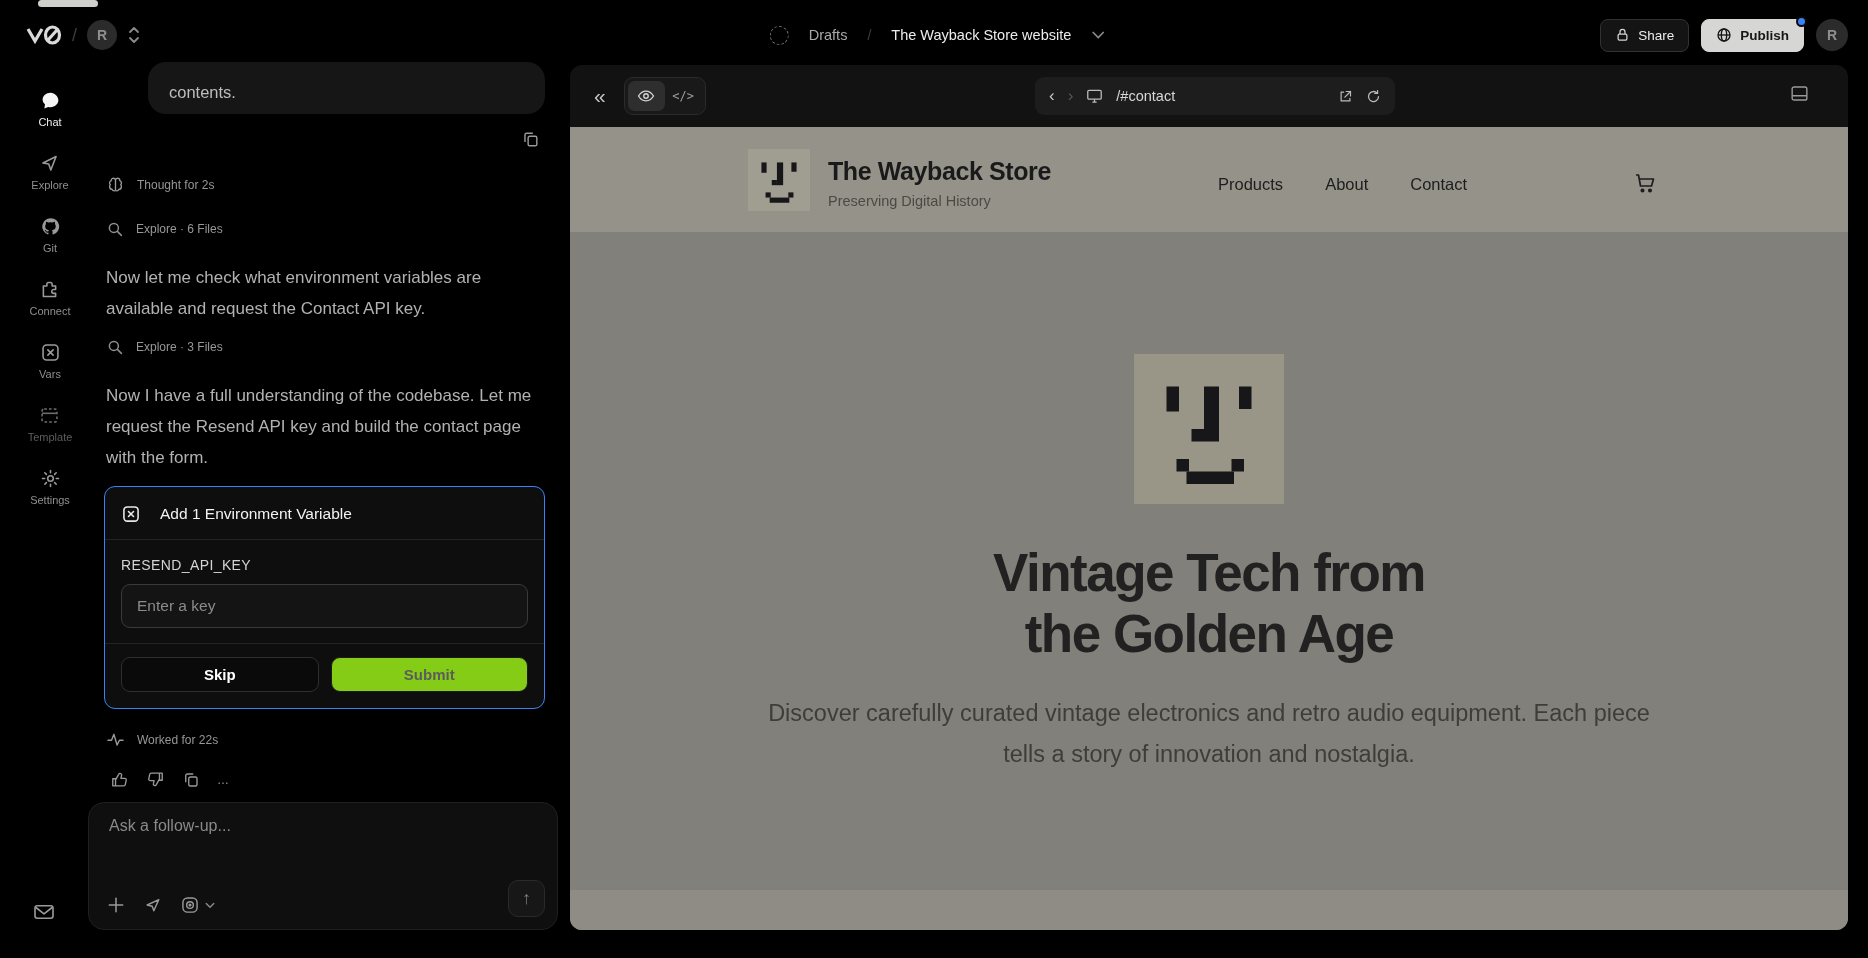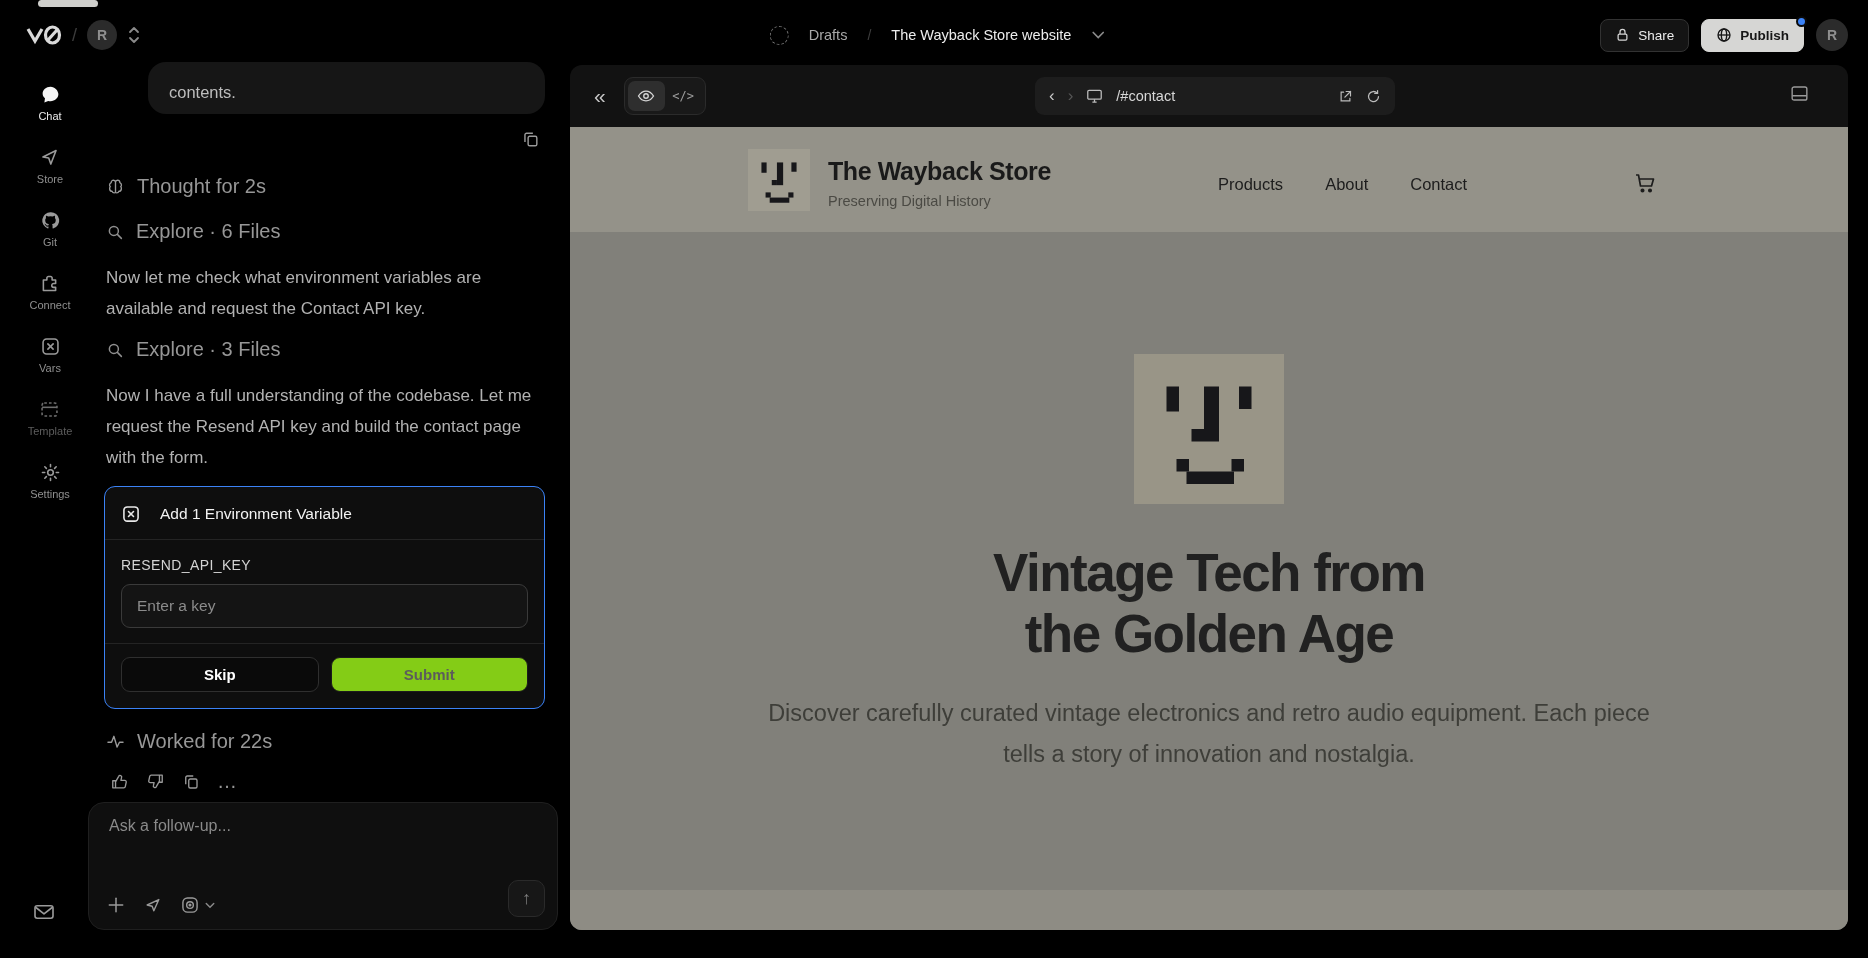--- a/index.html
+++ b/index.html
@@ -26,35 +26,35 @@
   .tb-right { margin-left:auto; display:flex; align-items:center; gap:12px; }
   .btn { display:flex; align-items:center; gap:8px; height:33px; padding:0 14px;
     border-radius:8px; font-size:13.5px; cursor:pointer; position:relative; }
   .btn-share { background:#141414; border:1px solid #323232; color:#ececec; }
   .btn-publish { background:#d6d6d4; color:#161616; font-weight:bold; border:1px solid #d6d6d4; }
   .publish-dot { position:absolute; right:-4px; top:-4px; width:11px; height:11px;
     border-radius:50%; background:#3b82f6; border:2px solid #0a0a0a; }
   .avatar-lg { width:32px; height:32px; }
 
   
-  .rail { left:24px; top:84px; width:52px; display:flex; flex-direction:column; gap:25px; align-items:center; }
+  .rail { left:24px; top:90px; width:52px; display:flex; flex-direction:column; gap:25px; align-items:center; }
   .rail-item { display:flex; flex-direction:column; align-items:center; gap:5px; cursor:pointer; }
   .rail-label { font-size:11px; color:#8f8f8f; }
   .rail-item.active .rail-label { color:#ececec; }
   .rail-item.dim .rail-label { color:#5d5d5d; }
   .rail-mail { left:33px; top:903px; }
 
   
   .chat { left:88px; top:58px; width:472px; bottom:0; }
   .bubble { position:absolute; left:60px; right:15px; top:4px; height:52px; background:#161616;
     border-radius:18px; color:#bdbdbd; font-size:16.5px; display:flex; align-items:flex-end;
     padding:0 0 12px 21px; }
   .copy-row { position:absolute; right:20px; top:72px; }
   .row { position:absolute; left:18px; display:flex; align-items:center; gap:12px; }
-  .row-text { font-size:20px; color:#979797; }
+  .row-text { font-size:12px; color:#979797; }
   .para { position:absolute; left:18px; width:432px; font-size:17px; line-height:31px; color:#b2b2b2; }
 
   
   .dialog { position:absolute; left:16px; right:15px; top:428px; height:223px;
     background:#0e0e0e; border:1.5px solid #3b82f6; border-radius:11px; }
   .dlg-head { display:flex; align-items:center; gap:19px; padding:17px 16px 15px 16px; }
   .dlg-title { color:#f2f2f2; font-size:15.5px; }
   .dlg-div { height:1px; background:#242424; }
   .dlg-label { padding:17px 16px 0 16px; color:#d4d4d4; font-size:14px; letter-spacing:.4px; }
   .dlg-input { margin:11px 16px 15px 16px; width:calc(100% - 32px); height:44px; background:#141414;
@@ -201,21 +201,21 @@
         </svg>
     </span>
     <span class="rail-label">Chat</span>
   </div>
   <div class="rail-item">
     <span>
       <svg width="21" height="21" viewBox="0 0 24 24" fill="none" stroke="#9a9a9a" stroke-width="1.8" stroke-linejoin="round">
           <path d="M4.5 11.5L19.5 4l-6 15.5-2.4-7-6.6-1z"></path>
         </svg>
     </span>
-    <span class="rail-label">Store</span>
+    <span class="rail-label">Explore</span>
   </div>
   <div class="rail-item">
     <span>
       <svg width="21" height="21" viewBox="0 0 24 24">
           <path fill="#9a9a9a" d="M12 2.5a9.5 9.5 0 00-3 18.5c.5.1.65-.2.65-.45v-1.6c-2.65.6-3.2-1.15-3.2-1.15-.45-1.1-1.05-1.4-1.05-1.4-.85-.6.05-.6.05-.6.95.05 1.45.95 1.45.95.85 1.45 2.2 1.05 2.75.8.1-.6.35-1.05.6-1.3-2.1-.25-4.3-1.05-4.3-4.7 0-1.05.35-1.9.95-2.55-.1-.25-.4-1.2.1-2.5 0 0 .8-.25 2.6.95a9 9 0 014.75 0c1.8-1.2 2.6-.95 2.6-.95.5 1.3.2 2.25.1 2.5.6.65.95 1.5.95 2.55 0 3.65-2.2 4.45-4.3 4.7.35.3.65.9.65 1.8v2.65c0 .25.15.55.65.45A9.5 9.5 0 0012 2.5z"></path>
         </svg>
     </span>
     <span class="rail-label">Git</span>
   </div>
   <div class="rail-item">

